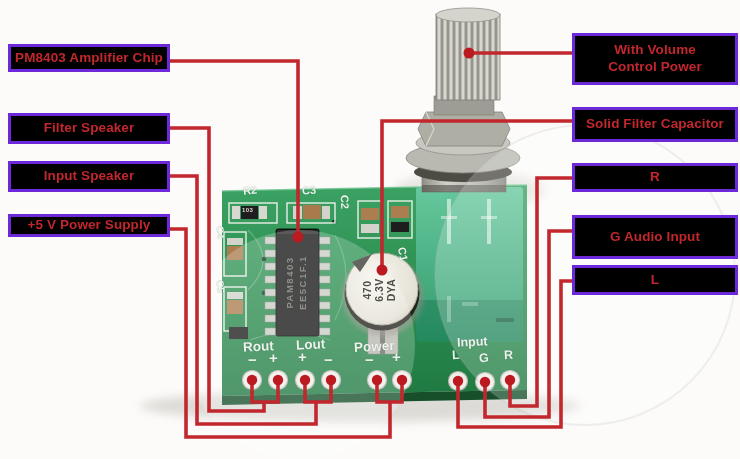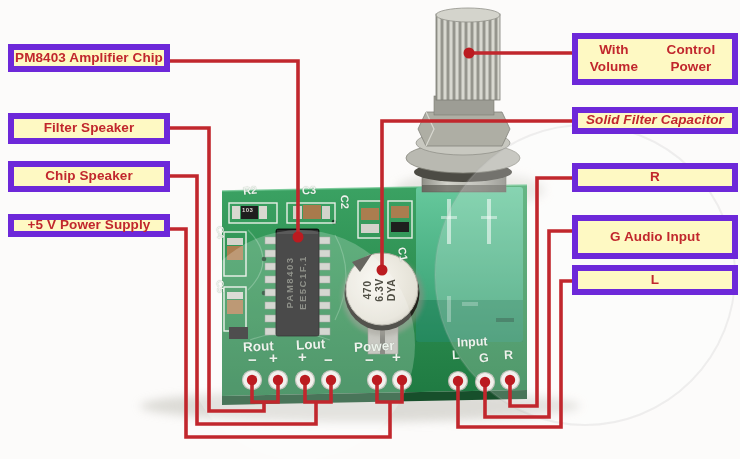--- a/index.html
+++ b/index.html
@@ -2,21 +2,21 @@
 <html><head>
 <meta charset="utf-8">
 <style>
   html,body{margin:0;padding:0;background:#ffffff;}
   .scene{
     position:relative;width:740px;height:459px;overflow:hidden;
     background:#fcfbfa;font-family:"Liberation Sans",sans-serif;
   }
   .scene svg{position:absolute;left:0;top:0;}
   .callout{
-    position:absolute;box-sizing:border-box;border:6px solid #6d28d9;background:#fef9c3;
+    position:absolute;box-sizing:border-box;border:3px solid #6d28d9;background:#000000;
     display:flex;align-items:center;justify-content:center;text-align:center;
     color:#c1272d;font-weight:bold;font-size:13.5px;line-height:1.25;z-index:30;
     letter-spacing:.1px;
   }
   .callout.left{left:8px;width:162px;}
   .callout.right{left:572px;width:166px;}
   .silk{
     position:absolute;color:#edf3ec;font-weight:bold;white-space:nowrap;z-index:20;
     text-shadow:0 0 1px rgba(10,40,20,.35);transform-origin:center;
   }
@@ -263,31 +263,31 @@
     <div>DYA</div>
   </div>
 
   <div class="callout left" style="top:44px;height:28px;">
     <span>PM8403 Amplifier Chip</span>
   </div>
   <div class="callout left" style="top:113px;height:31px;">
     <span>Filter Speaker</span>
   </div>
   <div class="callout left" style="top:161px;height:31px;">
-    <span>Chip Speaker</span>
+    <span>Input Speaker</span>
   </div>
   <div class="callout left" style="top:214px;height:23px;">
     <span>+5 V Power Supply</span>
   </div>
 
-  <div class="callout right" style="top:33px;height:52px;flex-direction:row;">
+  <div class="callout right" style="top:33px;height:52px;flex-direction:column;">
     <span>With Volume</span>
     <span>Control Power</span>
   </div>
-  <div class="callout right" style="top:107px;height:27px;font-style:italic;">
+  <div class="callout right" style="top:107px;height:35px;">
     <span>Solid Filter Capacitor</span>
   </div>
   <div class="callout right" style="top:163px;height:29px;">
     <span>R</span>
   </div>
   <div class="callout right" style="top:215px;height:44px;">
     <span>G Audio Input</span>
   </div>
   <div class="callout right" style="top:265px;height:30px;">
     <span>L</span>

